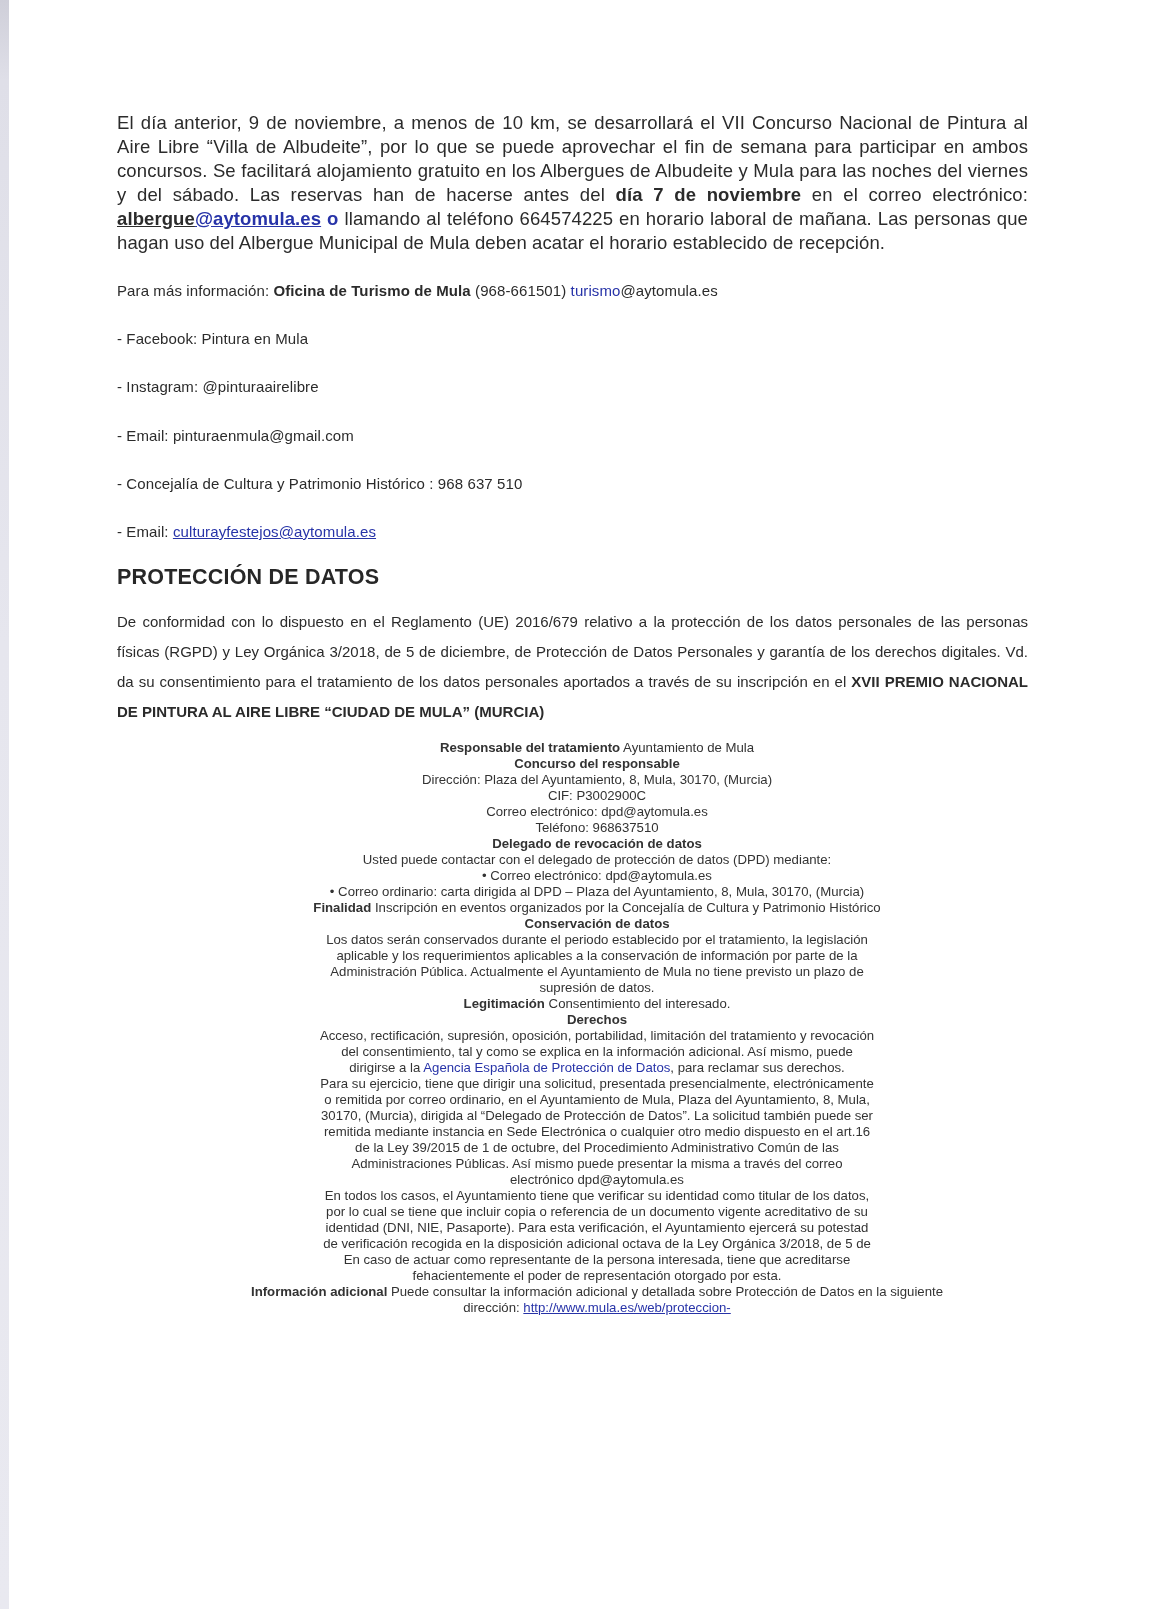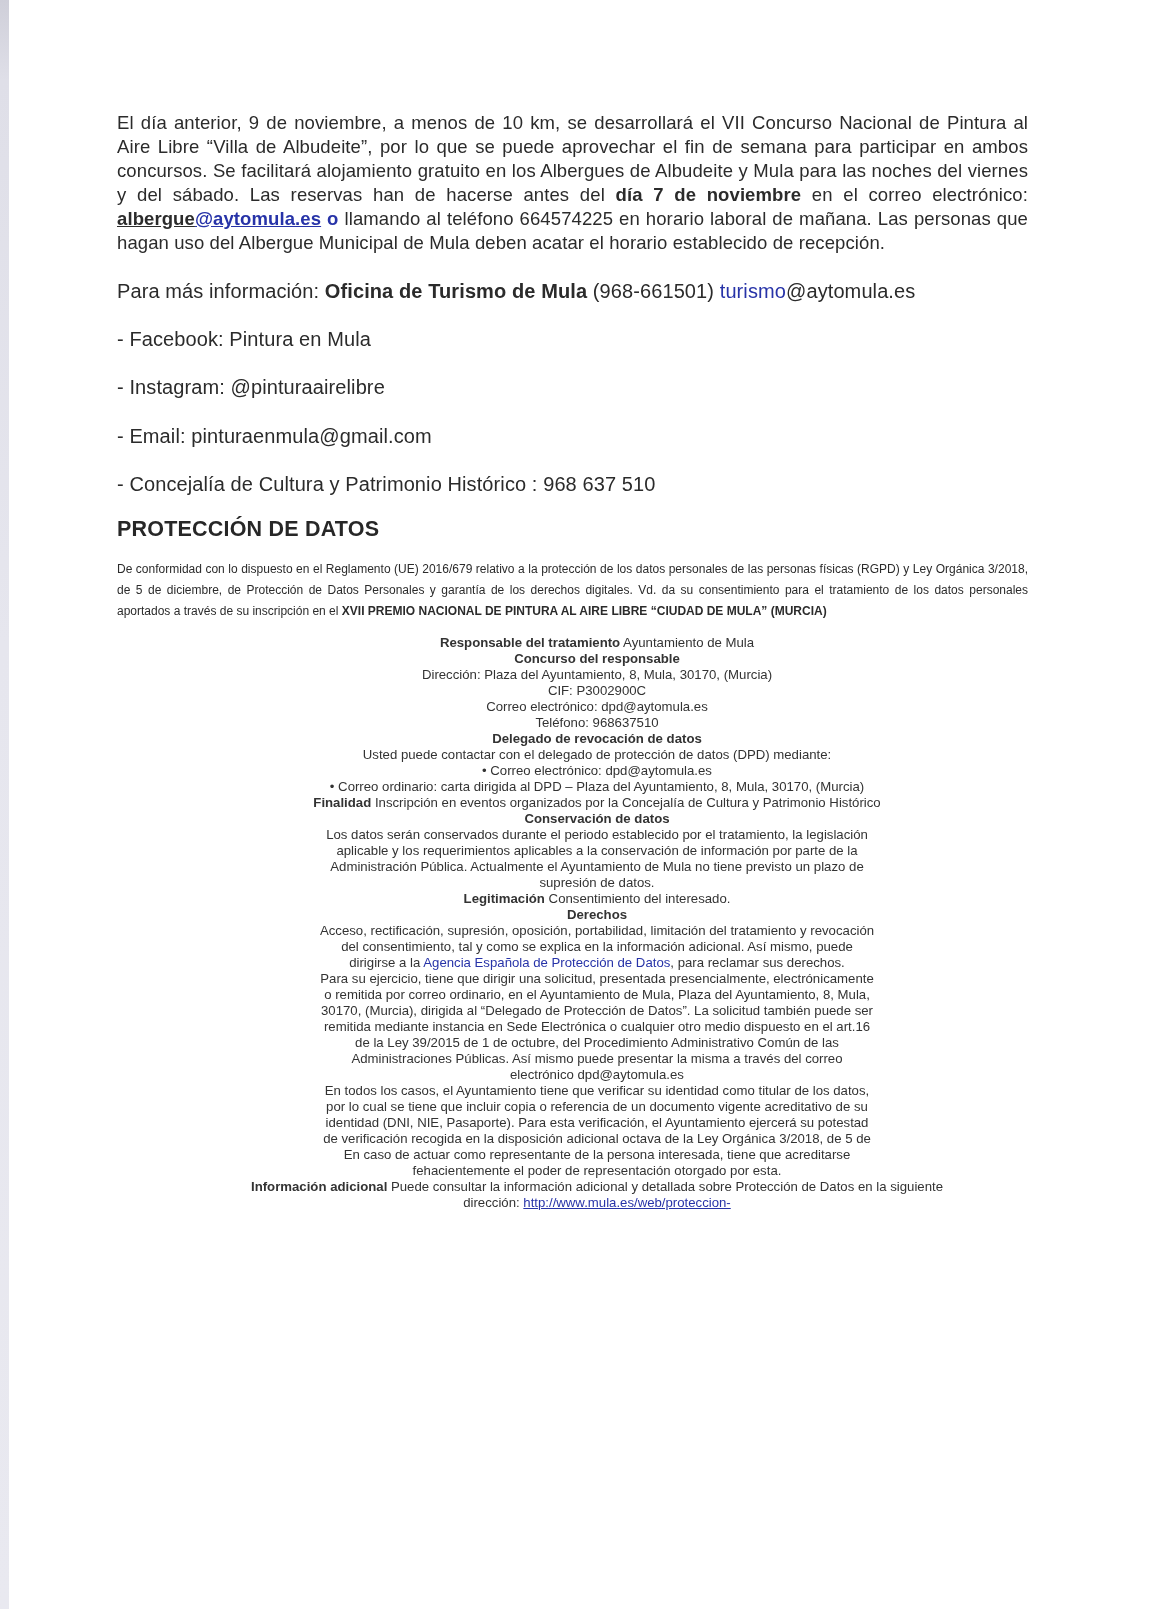--- a/index.html
+++ b/index.html
@@ -20,38 +20,38 @@
   .content{position:absolute;left:117px;top:0;width:911px;}
   .para{margin:0;text-align:justify;}
   .intro{
     margin-top:111px;
     font-size:18.5px;
     line-height:24px;
     letter-spacing:0.1px;
   }
   .info{margin-top:23px;}
   .info-line{
-    font-size:20px;
+    font-size:15px;
     line-height:24.2px;
     letter-spacing:0.1px;
     white-space:nowrap;
     margin-top:24px;
   }
   .heading{
     margin:20px 0 16px 0;
     font-size:21.5px;
     font-weight:bold;
     line-height:27px;
     letter-spacing:0.2px;
     color:#272727;
   }
   .prot-para{
     margin-top:5px;
-    font-size:12px;
-    line-height:21px;
+    font-size:15px;
+    line-height:30px;
   }
   .details{
     margin-top:13px;
     width:960px;
     font-size:13.2px;
     line-height:16px;
     color:#333333;
     text-align:center;
   }
   .detail-line{white-space:nowrap;}
@@ -68,20 +68,21 @@
 
     <p class="para intro"><span>El día anterior, 9 de noviembre, a menos de 10 km, se desarrollará el VII Concurso Nacional de Pintura al Aire Libre “Villa de Albudeite”, por lo que se puede aprovechar el fin de semana para participar en ambos concursos. Se facilitará alojamiento gratuito en los Albergues de Albudeite y Mula para las noches del viernes y del sábado. Las reservas han de hacerse antes del </span><span class="b">día 7 de noviembre</span><span> en el correo electrónico: </span><span class="b u">albergue</span><span class="b u lk">@aytomula.es</span><span class="b"> </span><span class="b lk">o</span><span> llamando al teléfono 664574225 en horario laboral de mañana. Las personas que hagan uso del Albergue Municipal de Mula deben acatar el horario establecido de recepción.</span></p>
 
     <div class="info">
       <div class="info-line"><span>Para más información: </span><span class="b">Oficina de Turismo de Mula</span><span> (968-661501) </span><span class="lk">turismo</span><span>@aytomula.es</span></div>
       <div>
           <div class="info-line"><span>- Facebook: Pintura en Mula</span></div>
           <div class="info-line"><span>- Instagram: @pinturaairelibre</span></div>
           <div class="info-line"><span>- Email: pinturaenmula@gmail.com</span></div>
           <div class="info-line"><span>- Concejalía de Cultura y Patrimonio Histórico : 968 637 510</span></div>
+          <div class="info-line"><span>- Email: </span><span class="u lk">culturayfestejos@aytomula.es</span></div>
         </div>
     </div>
 
     <h2 class="heading">PROTECCIÓN DE DATOS</h2>
 
     <p class="para prot-para"><span>De conformidad con lo dispuesto en el Reglamento (UE) 2016/679 relativo a la protección de los datos personales de las personas físicas (RGPD) y Ley Orgánica 3/2018, de 5 de diciembre, de Protección de Datos Personales y garantía de los derechos digitales. Vd. da su consentimiento para el tratamiento de los datos personales aportados a través de su inscripción en el </span><span class="b">XVII PREMIO NACIONAL DE PINTURA AL AIRE LIBRE “CIUDAD DE MULA” (MURCIA)</span></p>
 
     <div class="details">
         <div class="detail-line"><span class="b">Responsable del tratamiento</span><span> Ayuntamiento de Mula</span></div>
         <div class="detail-line"><span class="b">Concurso del responsable</span></div>

